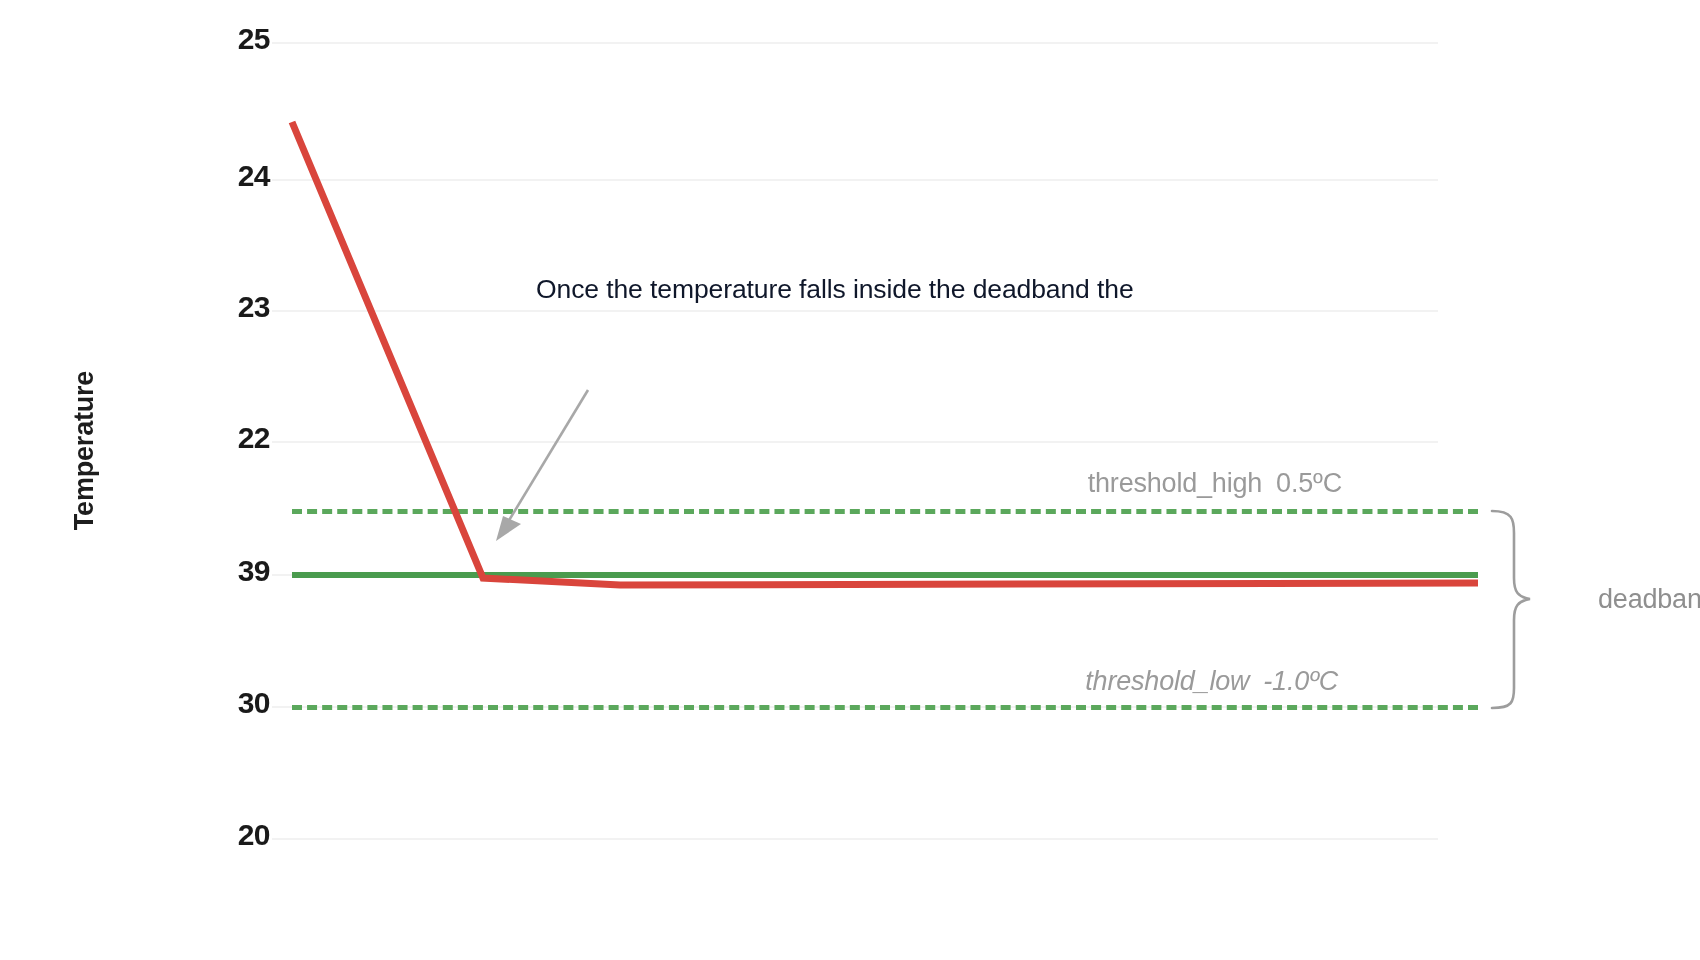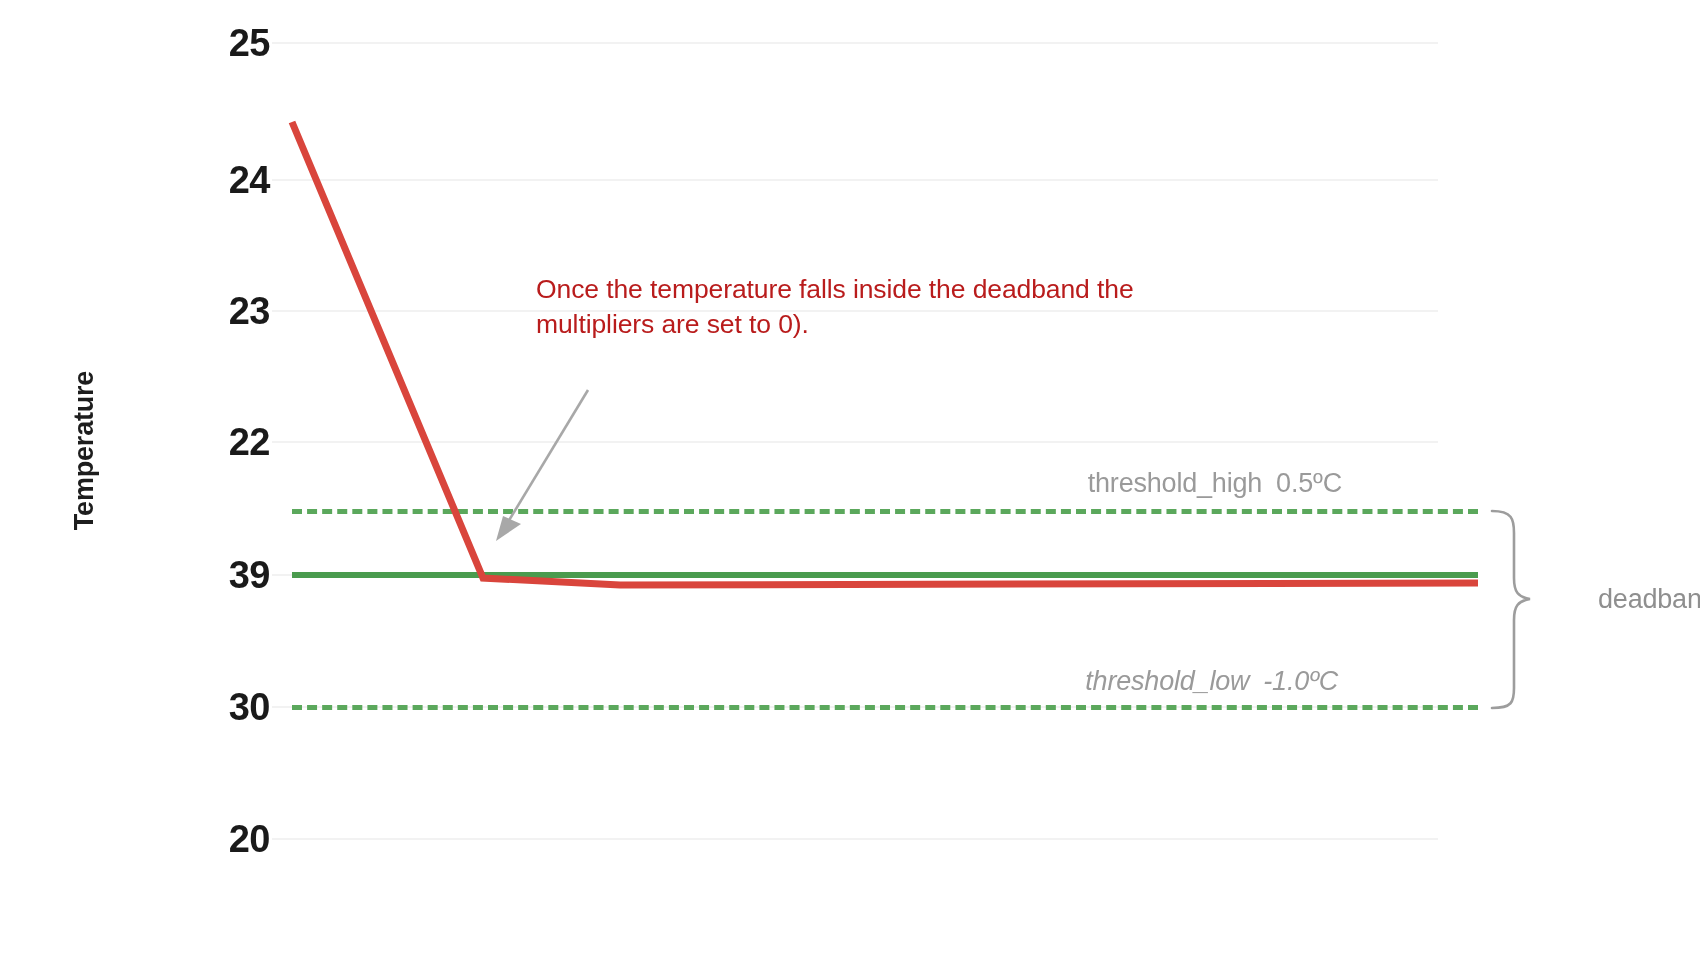--- a/index.html
+++ b/index.html
@@ -32,21 +32,21 @@
     font-weight: bold;
     color: #1d1d1d;
     letter-spacing: -0.2px;
     white-space: nowrap;
   }
   .tick-label {
     position: absolute;
     right: 0;
     width: 70px;
     text-align: right;
-    font-size: 38px;
+    font-size: 30px;
     font-weight: bold;
     color: #1a1a1a;
     line-height: 1;
     letter-spacing: -0.5px;
   }
   .tick-wrap {
     position: absolute;
     left: 60px;
     width: 210px;
     height: 0;
@@ -96,21 +96,21 @@
   }
 
   
   .callout {
     position: absolute;
     left: 536px;
     top: 272px;
     width: 680px;
     font-size: 26.5px;
     line-height: 35px;
-    color: #b91c1c;
+    color: #0f172a;
     letter-spacing: -0.1px;
   }
   .callout div { white-space: nowrap; }
 
   .series-label {
     position: absolute;
     font-size: 27px;
     color: #9a9a9a;
     white-space: nowrap;
     letter-spacing: -0.2px;
@@ -187,21 +187,20 @@
              C 1512 511, 1514 519, 1514 533
              L 1514 578
              C 1514 592, 1518 597, 1530 599
              C 1518 601, 1514 606, 1514 620
              L 1514 688
              C 1514 702, 1512 708, 1492 708" fill="none" stroke="#9d9d9d" stroke-width="2.6" stroke-linecap="round"></path>
   </svg>
 
   <div class="callout">
     <div>Once the temperature falls inside the deadband the</div>
-    <div>multipliers are set to 0).</div>
   </div>
 
   <div class="series-label" id="label-threshold-high">
     <span>threshold_high</span><span class="val">0.5ºC</span>
   </div>
 
 
   <div class="series-label" id="label-threshold-low">
     <span>threshold_low</span><span class="val">-1.0ºC</span>
   </div>

